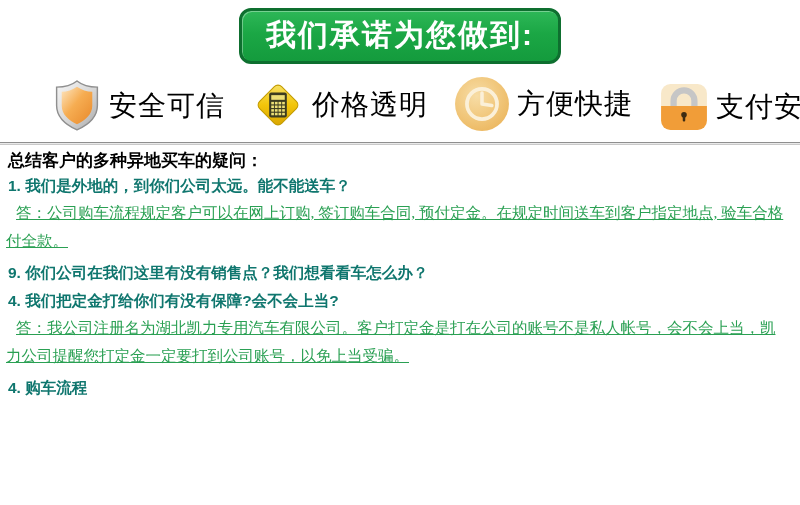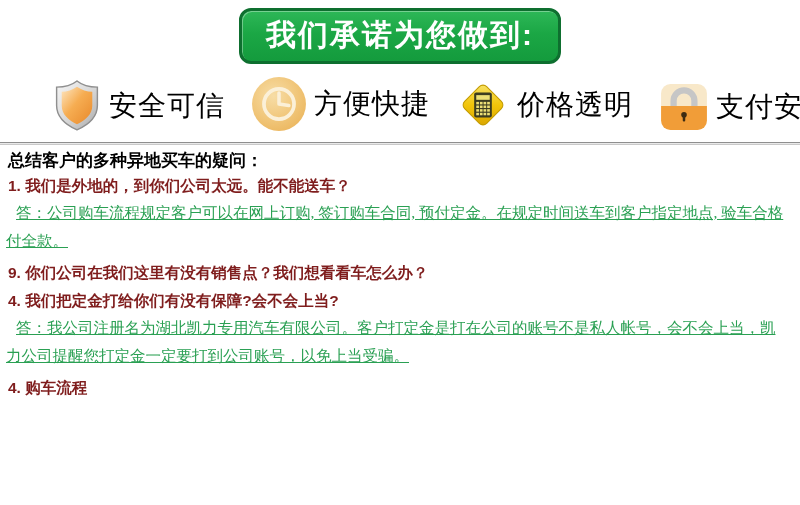--- a/index.html
+++ b/index.html
@@ -72,21 +72,21 @@
     font-family: Liberation Serif, serif;
     font-weight: bold;
     font-size: 17px;
     color: #000000;
     margin: 1px 0 3px 2px;
   }
   .question {
     font-family: "Liberation Sans", sans-serif;
     font-weight: bold;
     font-size: 15.5px;
-    color: #7f1d1d;
+    color: #0f766e;
     margin: 8px 0 3px 2px;
     line-height: 1.3;
   }
   .answer {
     font-family: "Liberation Serif", serif;
     font-size: 15.5px;
     color: #2aa053;
     line-height: 28px;
     text-indent: 10px;
     margin: 0;
@@ -119,38 +119,20 @@
               <stop offset="0" stop-color="#fde7c4"></stop>
                 <stop offset="0.45" stop-color="#f6ad52"></stop>
                 <stop offset="1" stop-color="#e8882a"></stop>
             </linearGradient>
           </defs>
           <path d="M24 2 C19 6 11 8 4 8 L4 26 C4 38 13 45 24 50 C35 45 44 38 44 26 L44 8 C37 8 29 6 24 2 Z" fill="url(#shSilver)" stroke="#8f8f8f" stroke-width="1.4"></path>
           <path d="M24 7.5 C20 10.5 14 12.5 9 12.5 L9 26 C9 35 16 40.5 24 44.5 C32 40.5 39 35 39 26 L39 12.5 C34 12.5 28 10.5 24 7.5 Z" fill="url(#shOrange)"></path>
         </svg>
       </span>
       <span class="label">安全可信</span>
-    </div>
-
-    <div class="feature">
-      <span class="icon">
-        <svg width="56" height="56" viewBox="0 0 54 54">
-          <defs>
-            <radialGradient id="clkO" cx="0.4" cy="0.35" r="0.8">
-              <stop offset="0" stop-color="#f7dda6"></stop>
-                <stop offset="0.6" stop-color="#f0c476"></stop>
-                <stop offset="1" stop-color="#eab257"></stop>
-            </radialGradient>
-          </defs>
-          <circle cx="27" cy="27" r="26" fill="url(#clkO)"></circle>
-          <circle cx="27" cy="27" r="14.5" fill="none" stroke="#fbf0d8" stroke-width="3.6"></circle>
-          <path d="M27 27 L27 16.5 M27 27 L36.5 28.5" stroke="#fbf0d8" stroke-width="3.4" stroke-linecap="round" fill="none"></path>
-        </svg>
-      </span>
-      <span class="label">方便快捷</span>
     </div>
 
     <div class="feature">
       <span class="icon">
         <svg width="54" height="54" viewBox="0 0 52 52">
           <defs>
             <linearGradient id="diaY" x1="0" y1="0" x2="1" y2="1">
               <stop offset="0" stop-color="#f7e36a"></stop>
                 <stop offset="0.5" stop-color="#f2c50a"></stop>
                 <stop offset="1" stop-color="#d8a400"></stop>
@@ -177,20 +159,38 @@
               <rect x="26.5" y="33.5" width="2.6" height="2.4"></rect>
               <rect x="30" y="33.5" width="2.6" height="2.4"></rect>
           </g>
         </svg>
       </span>
       <span class="label">价格透明</span>
     </div>
 
     <div class="feature">
       <span class="icon">
+        <svg width="56" height="56" viewBox="0 0 54 54">
+          <defs>
+            <radialGradient id="clkO" cx="0.4" cy="0.35" r="0.8">
+              <stop offset="0" stop-color="#f7dda6"></stop>
+                <stop offset="0.6" stop-color="#f0c476"></stop>
+                <stop offset="1" stop-color="#eab257"></stop>
+            </radialGradient>
+          </defs>
+          <circle cx="27" cy="27" r="26" fill="url(#clkO)"></circle>
+          <circle cx="27" cy="27" r="14.5" fill="none" stroke="#fbf0d8" stroke-width="3.6"></circle>
+          <path d="M27 27 L27 16.5 M27 27 L36.5 28.5" stroke="#fbf0d8" stroke-width="3.4" stroke-linecap="round" fill="none"></path>
+        </svg>
+      </span>
+      <span class="label">方便快捷</span>
+    </div>
+
+    <div class="feature">
+      <span class="icon">
         <svg width="50" height="50" viewBox="0 0 48 48">
           <rect x="2" y="2" width="44" height="44" rx="9" fill="#f8e8c9"></rect>
           <path d="M14 25 L14 18 a10 10 0 0 1 20 0 L34 25" fill="none" stroke="#c6c6c6" stroke-width="6" stroke-linecap="round"></path>
           <path d="M2 23 h44 v14 a9 9 0 0 1 -9 9 h-26 a9 9 0 0 1 -9 -9 Z" fill="#f19d38"></path>
           <circle cx="24" cy="31.5" r="2.7" fill="#3e2c12"></circle>
           <rect x="22.8" y="32.5" width="2.4" height="5.5" rx="1" fill="#3e2c12"></rect>
         </svg>
       </span>
       <span class="label">支付安全</span>
     </div>

